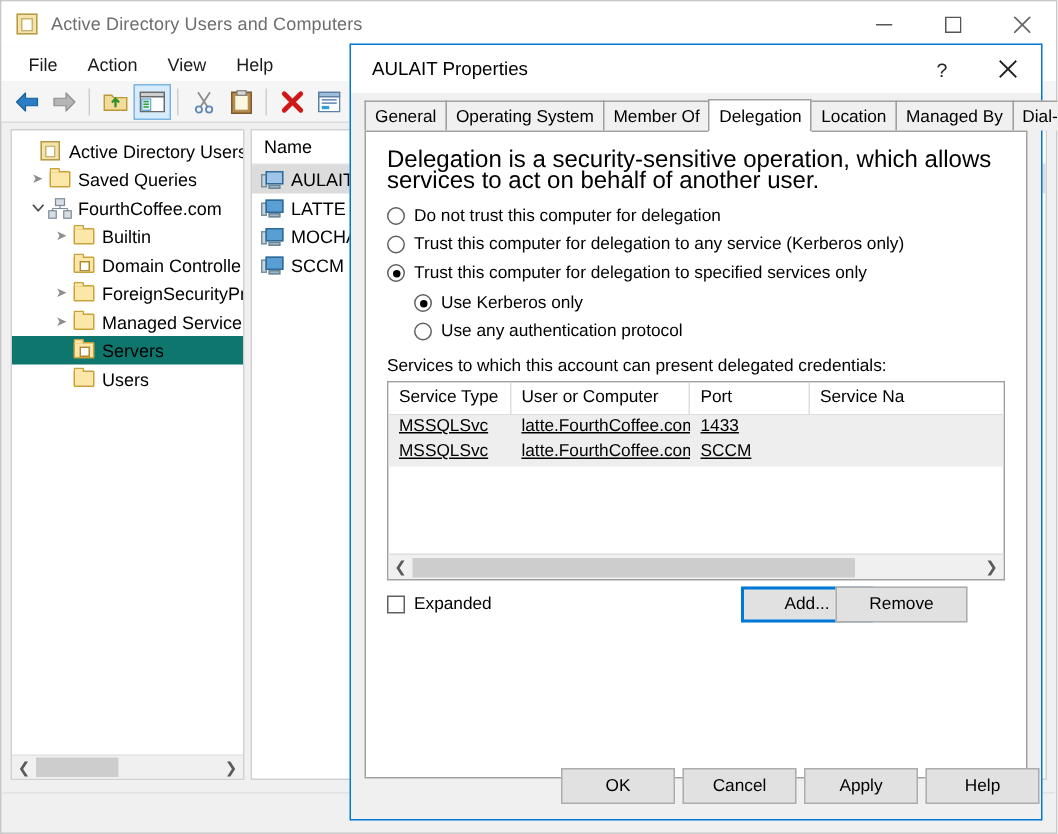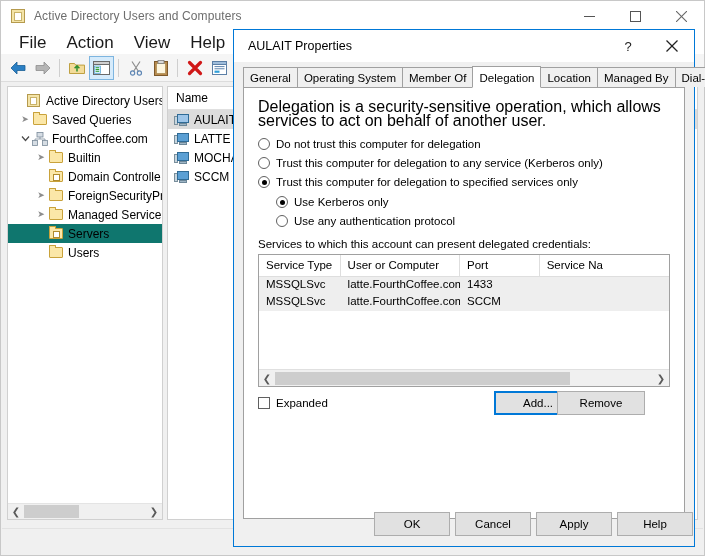--- a/index.html
+++ b/index.html
@@ -41,21 +41,21 @@
     color:#8a8a8a;
   }
   .win-btn svg{ display:block; }
 
   
   .mmc-menubar{
     position:absolute; left:0; top:30px; right:0; height:23px;
     background:#ffffff; display:flex; align-items:center; padding-left:8px;
   }
   .menu-item{
-    font-size:17px; color:#1a1a1a; padding:3px 10px; cursor:default;
+    font-size:12px; color:#1a1a1a; padding:3px 10px; cursor:default;
   }
 
   
   .mmc-toolbar{
     position:absolute; left:0; top:53px; right:0; height:28px;
     background:#f5f5f5; border-bottom:1px solid #dcdcdc;
     display:flex; align-items:center; padding-left:4px; box-sizing:border-box;
   }
   .tb-btn{ width:25px;height:24px; display:flex;align-items:center;justify-content:center; position:relative;}
   .tb-btn.active{ background:#d6ebfb; border:1px solid #7db5e0; box-sizing:border-box; }
@@ -214,21 +214,21 @@
     display:flex; height:21px; border-bottom:1px solid #dedede; background:#fff;
   }
   .gh{
     font-size:11.5px;color:#000; padding:4px 0 0 7px; box-sizing:border-box;
     border-right:1px solid #dedede; height:21px; overflow:hidden; white-space:nowrap;
   }
   .grid-body{ }
   .grow{ display:flex; height:17px; background:#eeeeee; }
   .gc{
     font-size:11.5px;color:#000; padding:1px 0 0 7px; box-sizing:border-box;
-    height:17px; overflow:hidden; white-space:nowrap;
+    height:17px; overflow:hidden; white-space:nowrap;text-decoration:underline;
   }
   .grid-hscroll{
     position:absolute; left:0; right:0; bottom:0; height:17px; background:#f0f0f0;
     border-top:1px solid #e0e0e0; display:flex; align-items:center; box-sizing:border-box;
   }
 
   .chk-row{
     position:absolute; left:14px; top:309px; display:flex; align-items:center;
     font-size:11.5px; color:#000;
   }

